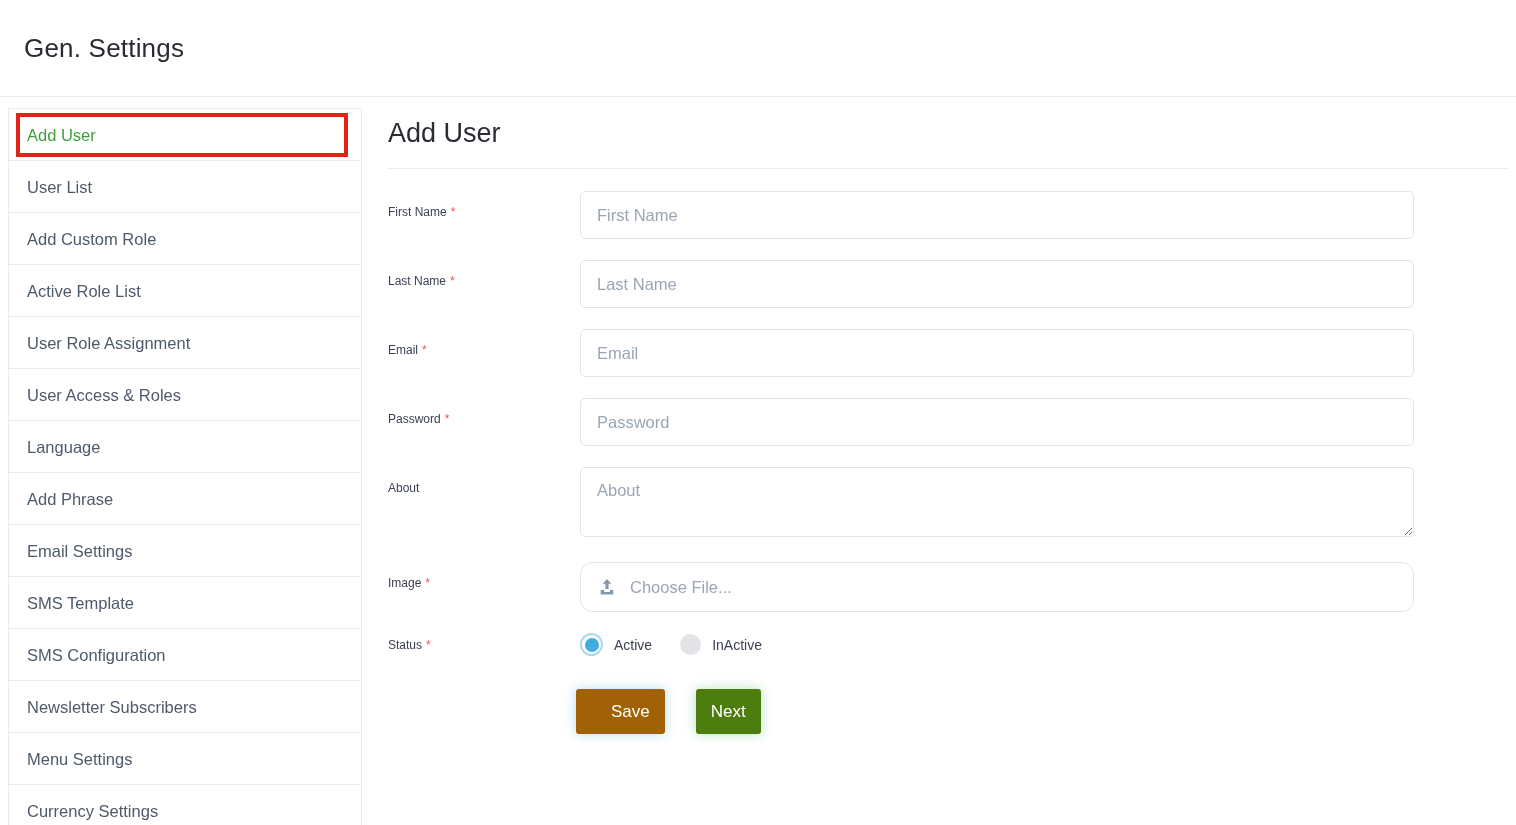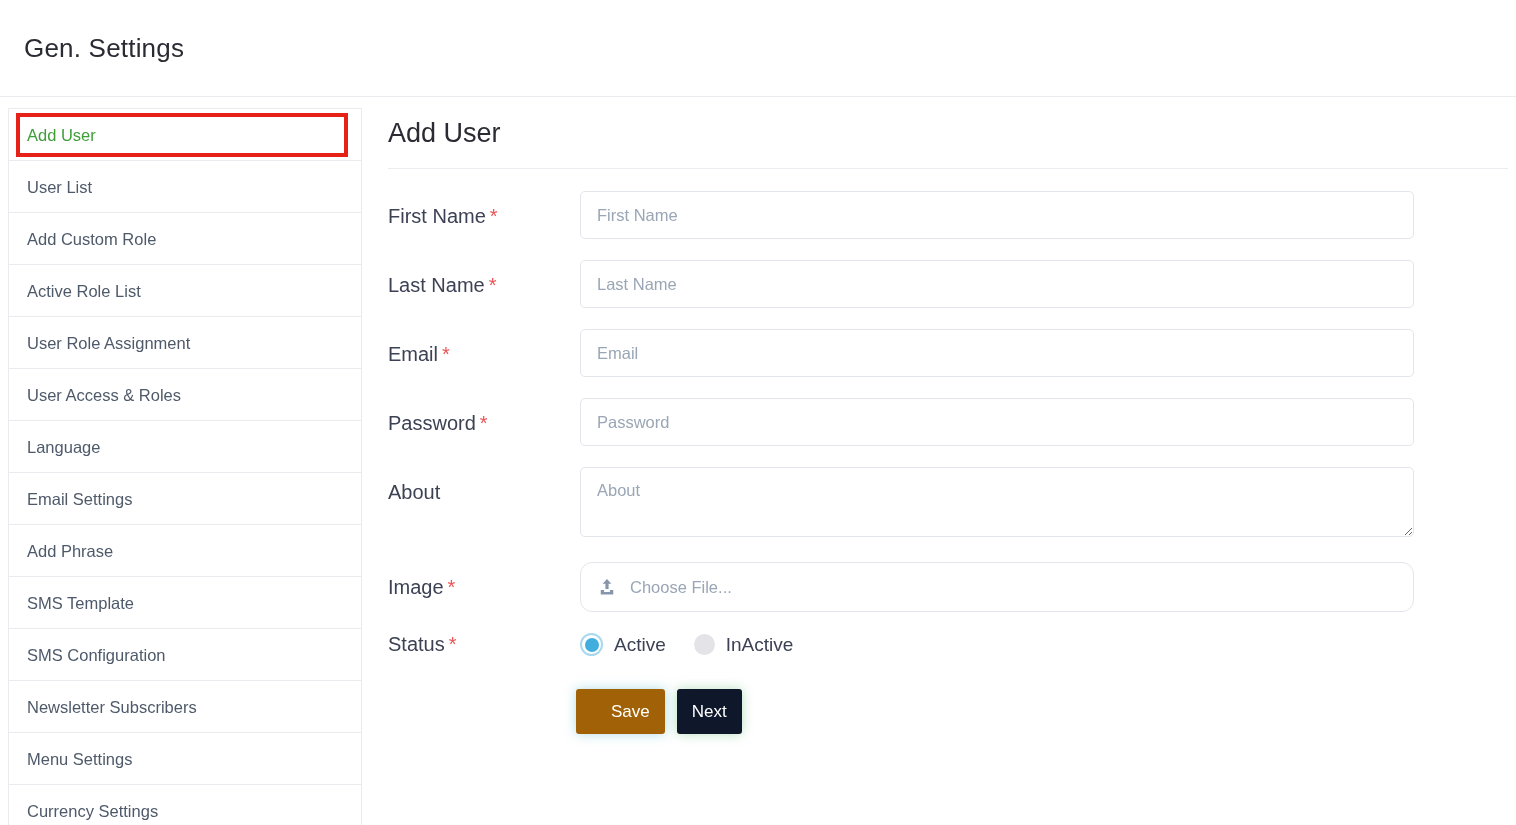--- a/index.html
+++ b/index.html
@@ -80,21 +80,21 @@
     margin:19px 0 0 0;
   }
 
   
   .form { margin-top:22px; width:1026px; }
   .frow { display:flex; margin-bottom:21px; }
   .frow.center { align-items:center; margin-bottom:0; }
   .flabel {
     width:192px; flex:none;
     padding-top:14px;
-    font-size:20px;
+    font-size:12px;
     color:#3c4254;
   }
   .frow.center .flabel { padding-top:0; }
   .req { color:#ea5455; margin-left:4px; }
   .fcontrol { flex:1; min-width:0; }
 
   .txt {
     width:100%; height:48px;
     border:1px solid #e2e6eb;
     border-radius:5px;
@@ -132,36 +132,36 @@
     width:23px; height:23px; border-radius:50%;
     border:2px solid #a9d9ef;
     display:flex; align-items:center; justify-content:center;
     background:#fff; flex:none;
   }
   .rc-on .dot { width:14px; height:14px; border-radius:50%; background:#41aede; }
   .rc-off {
     width:21px; height:21px; border-radius:50%;
     background:#e4e4e8; flex:none;
   }
-  .radio-opt .rlabel { margin-left:11px; font-size:19px; color:#3c4254; }
+  .radio-opt .rlabel { margin-left:11px; font-size:14px; color:#3c4254; }
 
   
   .btn-row { margin-left:188px; margin-top:33px; display:flex; }
   .btn {
     height:45px;
     padding:0 15px;
     border:none;
     border-radius:3px;
     font-size:17px;
     font-family:"Liberation Sans", sans-serif;
     color:#fff;
     cursor:pointer;
   }
   .btn-save { background:#a16207; box-shadow:0 0 12px rgba(29,158,184,.35);padding-left:35px; }
-  .btn-next { background:#0f172a; margin-left:12px; box-shadow:0 0 12px rgba(44,166,70,.35); }
+  .btn-next { background:#4d7c0f; margin-left:31px; box-shadow:0 0 12px rgba(44,166,70,.35); }
 </style>
 </head>
 <body>
 
 <div class="page-header">
   <h1>Gen. Settings</h1>
 </div>
 
 <div class="layout">
 
@@ -183,24 +183,24 @@
     <div class="side-item">
       <span>User Role Assignment</span>
     </div>
     <div class="side-item">
       <span>User Access &amp; Roles</span>
     </div>
     <div class="side-item">
       <span>Language</span>
     </div>
     <div class="side-item">
+      <span>Add Phrase</span>
+    </div>
+    <div class="side-item">
       <span>Email Settings</span>
-    </div>
-    <div class="side-item">
-      <span>Add Phrase</span>
     </div>
     <div class="side-item">
       <span>SMS Template</span>
     </div>
     <div class="side-item">
       <span>SMS Configuration</span>
     </div>
     <div class="side-item">
       <span>Newsletter Subscribers</span>
     </div>

